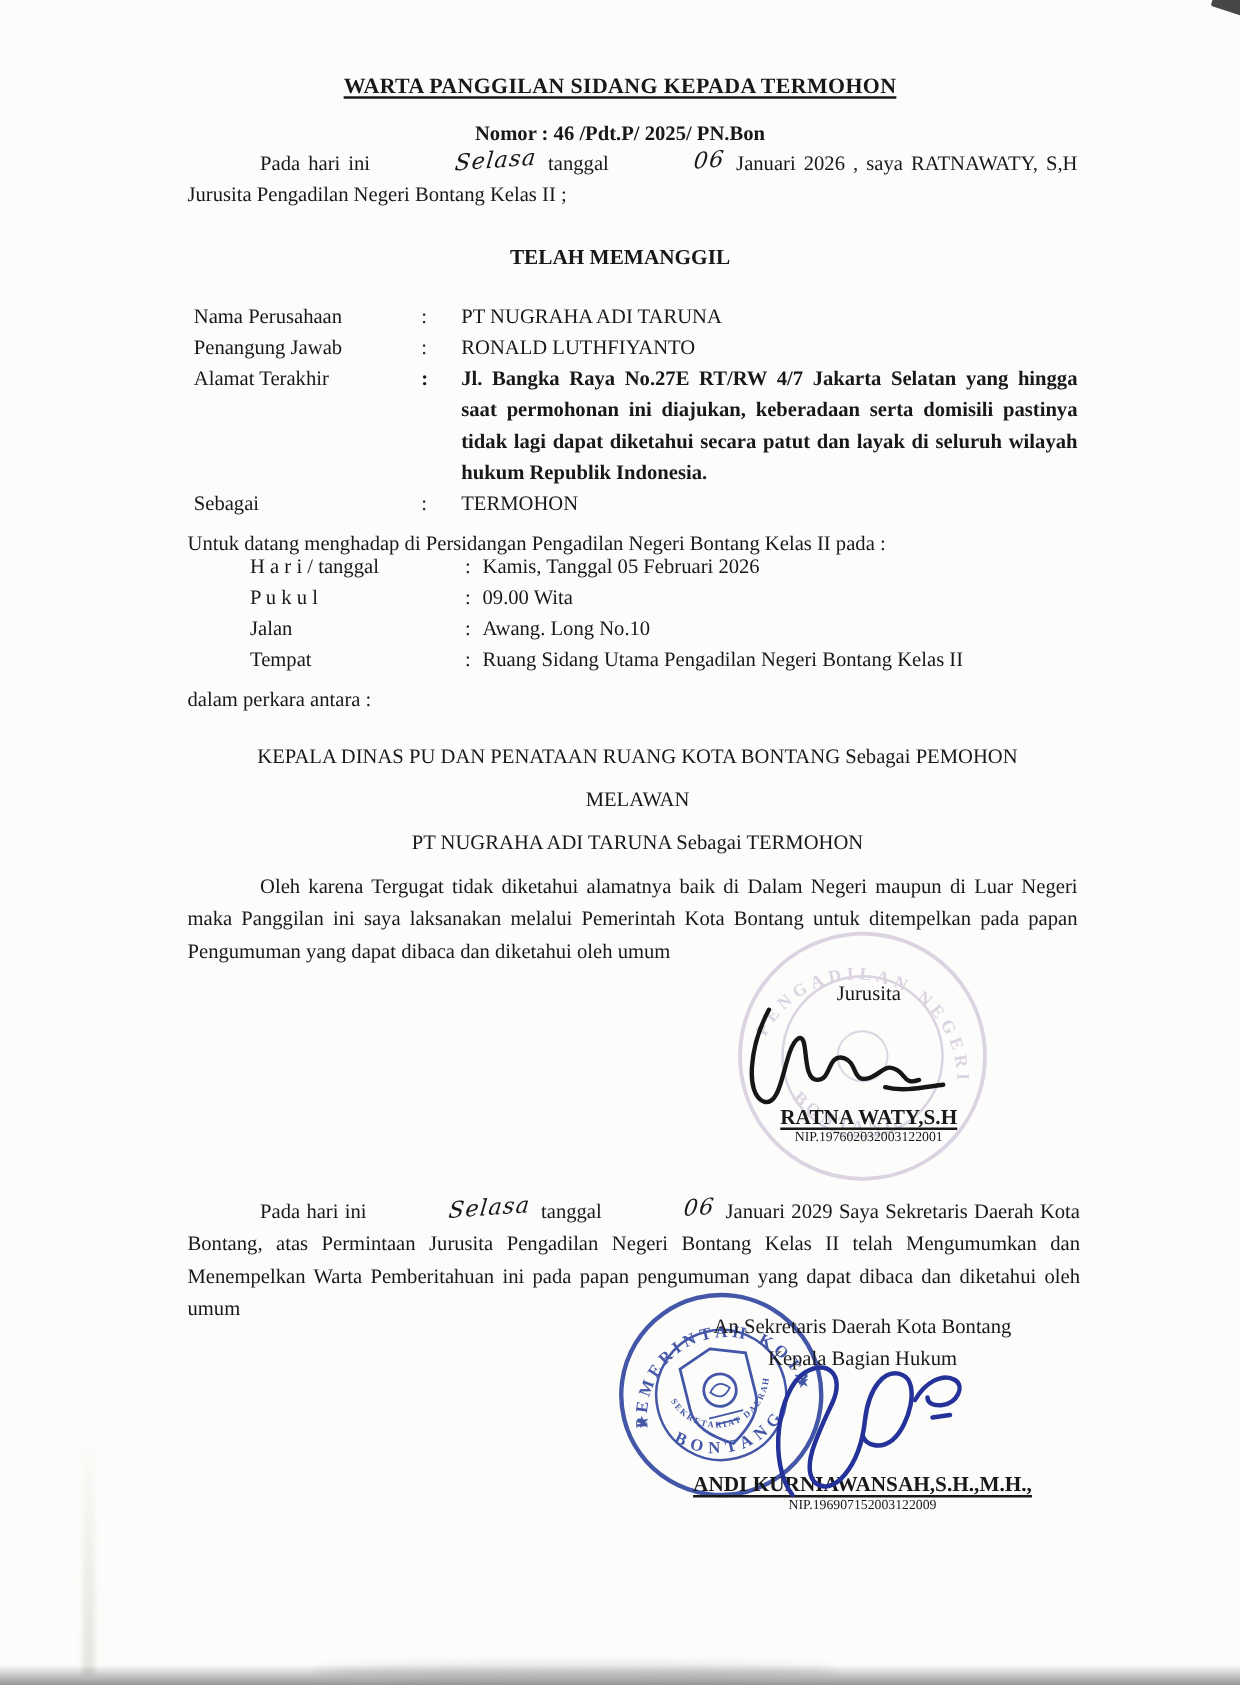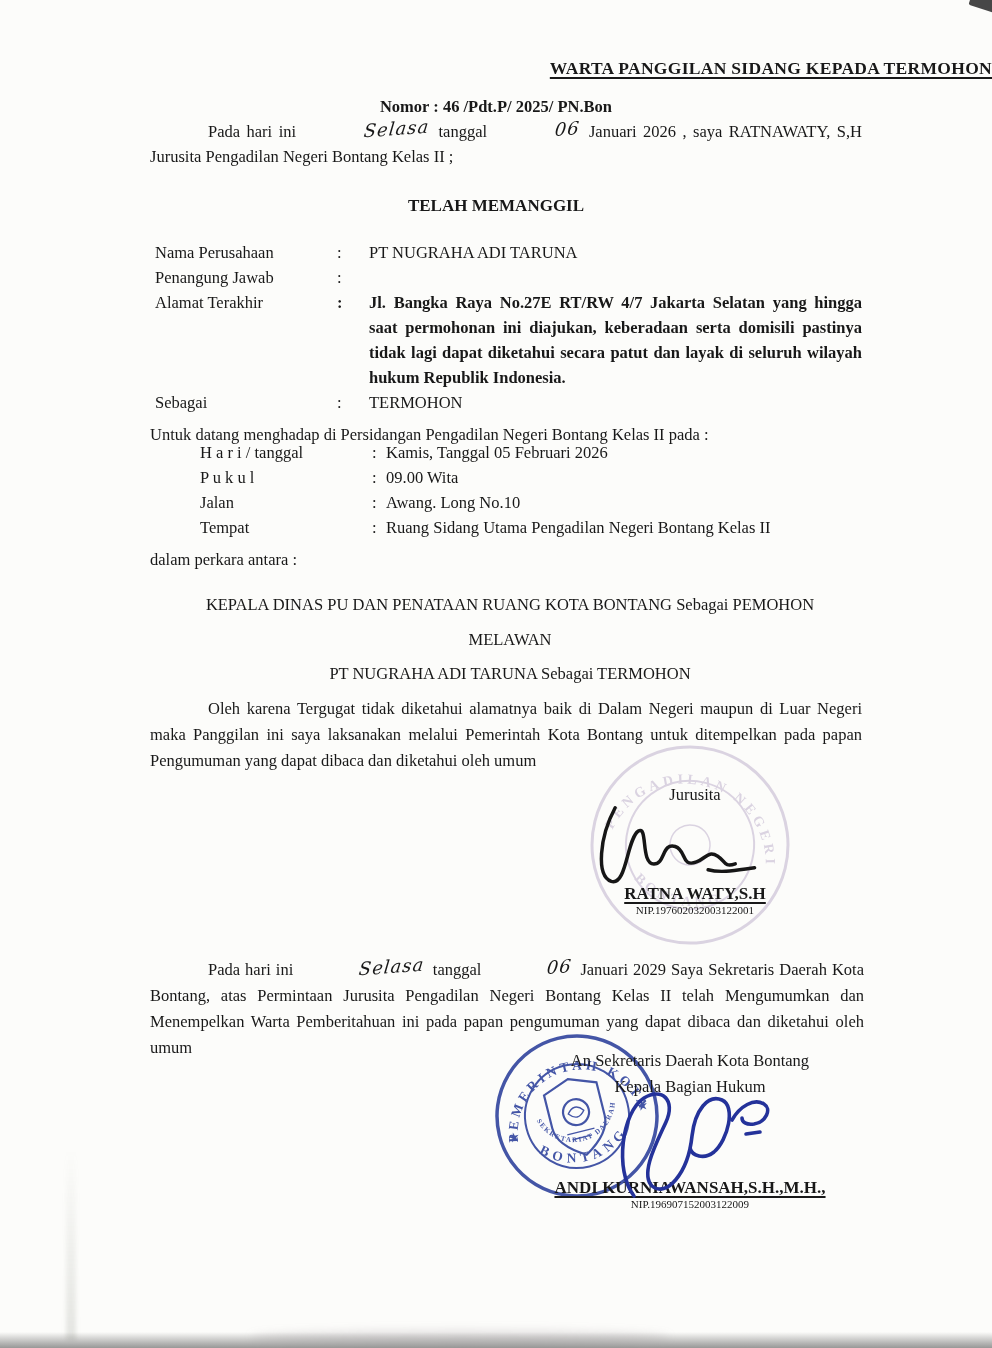--- a/index.html
+++ b/index.html
@@ -13,21 +13,21 @@
     color:#181818;
   }
   .abs{position:absolute;}
   .center{text-align:center;}
   .bold{font-weight:bold;}
   .u{text-decoration:underline;text-underline-offset:3px;text-decoration-thickness:1.5px;}
   .body-text{font-size:16.5px;line-height:25px;}
   .justify{text-align:justify;}
   .indent{text-indent:58px;}
 
-  .doc-title{font-size:17.5px;letter-spacing:.3px;text-align:right;}
+  .doc-title{font-size:17.5px;letter-spacing:.3px;}
   .doc-number{font-size:16.5px;margin-top:18px;}
 
   
   .fields{display:grid;grid-template-columns:166px 16px 1fr;column-gap:16px;}
   .fields .lbl{grid-column:1;}
   .fields .col{grid-column:2;}
   .fields .val{grid-column:3;}
   .hearing{display:grid;grid-template-columns:172px 14px 1fr;}
 
   .hw{
@@ -85,20 +85,21 @@
 
   <div class="abs center bold z2" style="left:0;top:196px;width:992px;font-size:17px;">TELAH MEMANGGIL</div>
 
   <div class="abs fields body-text z2" style="left:155px;top:240px;width:707px;">
     <div class="lbl">Nama Perusahaan</div>
     <div class="col">:</div>
     <div class="val">PT NUGRAHA ADI TARUNA</div>
 
     <div class="lbl">Penangung Jawab</div>
     <div class="col">:</div>
+    <div class="val">RONALD LUTHFIYANTO</div>
 
     <div class="lbl">Alamat Terakhir</div>
     <div class="col bold">:</div>
     <div class="val bold justify">Jl. Bangka Raya No.27E RT/RW 4/7 Jakarta Selatan yang hingga saat permohonan ini diajukan, keberadaan serta domisili pastinya tidak lagi dapat diketahui secara patut dan layak di seluruh wilayah hukum Republik Indonesia.</div>
 
     <div class="lbl">Sebagai</div>
     <div class="col">:</div>
     <div class="val">TERMOHON</div>
   </div>
 

